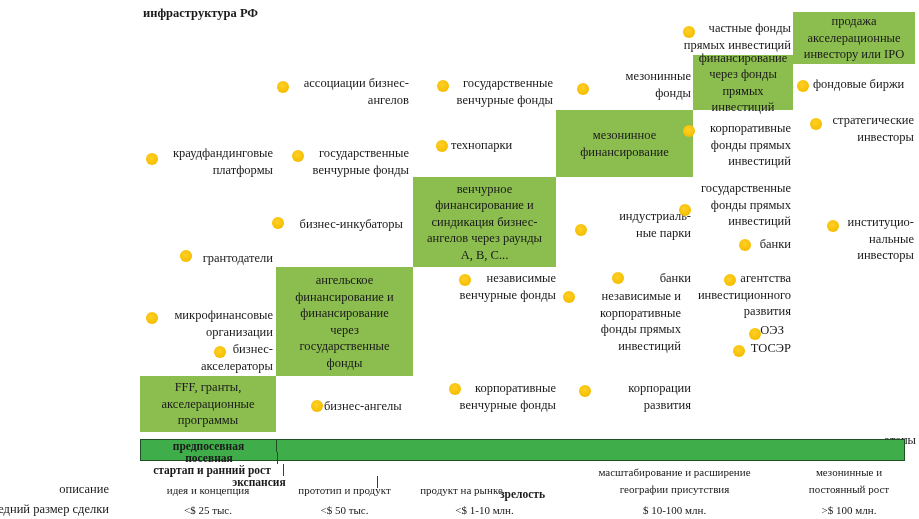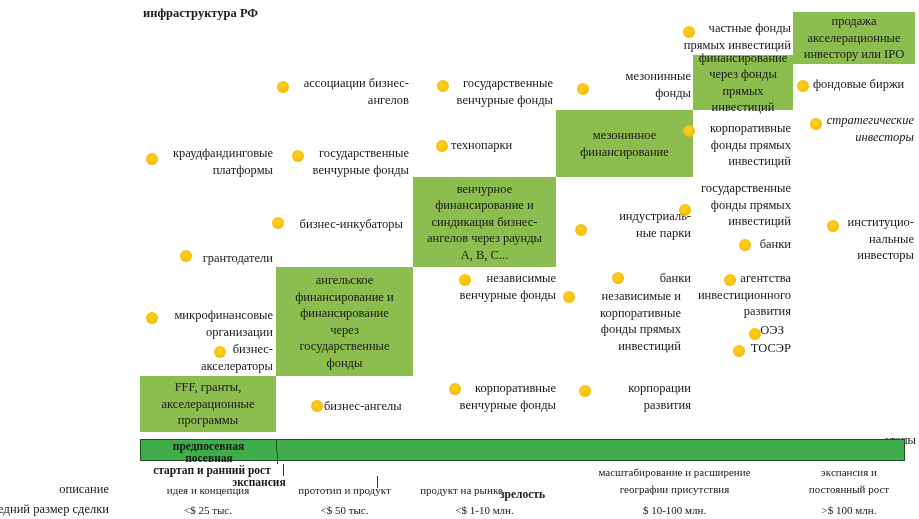--- a/index.html
+++ b/index.html
@@ -166,21 +166,21 @@
 <div class="item" style="right:128px; top:340px;">
   <span>ТОСЭР</span>
 </div>
 
 <span class="dot" style="left:797px; top:80px;"></span>
 <div class="item left" style="left:813px; top:76px;">
   <span>фондовые биржи</span>
 </div>
 
 <span class="dot" style="left:810px; top:118px;"></span>
-<div class="item" style="right:5px; top:112px;font-style:italic;">
+<div class="item" style="right:5px; top:112px;">
   <span>стратегические</span><br><span>инвесторы</span>
 </div>
 
 <span class="dot" style="left:827px; top:220px;"></span>
 <div class="item" style="right:5px; top:214px;">
   <span>институцио-</span><br><span>нальные</span><br><span>инвесторы</span>
 </div>
 
 <div class="item" style="right:3px; top:432px;">этапы</div>
 
@@ -195,20 +195,20 @@
 <div class="rowlabel" style="top:482px;">описание</div>
 <div class="rowlabel" style="top:502px;">средний размер сделки</div>
 
 <div class="cell" style="left:140px; width:136px; top:482px;">идея и концепция</div>
 <div class="cell" style="left:276px; width:137px; top:482px;">прототип и продукт</div>
 <div class="cell" style="left:390px; width:143px; top:482px;text-align:center;">продукт на рынке</div>
 <div class="cell" style="left:556px; width:237px; top:464px;">
   <span>масштабирование и расширение</span><br><span>географии присутствия</span>
 </div>
 <div class="cell" style="left:793px; width:112px; top:464px;">
-  <span>экспансия и</span><br><span>постоянный рост</span>
+  <span>мезонинные и</span><br><span>постоянный рост</span>
 </div>
 
 <div class="cell" style="left:140px; width:136px; top:502px;">&lt;$ 25 тыс.</div>
 <div class="cell" style="left:276px; width:137px; top:502px;">&lt;$ 50 тыс.</div>
 <div class="cell" style="left:413px; width:143px; top:502px;">&lt;$ 1-10 млн.</div>
 <div class="cell" style="left:556px; width:237px; top:502px;">$ 10-100 млн.</div>
 <div class="cell" style="left:793px; width:112px; top:502px;">&gt;$ 100 млн.</div>
 
 </body></html>

